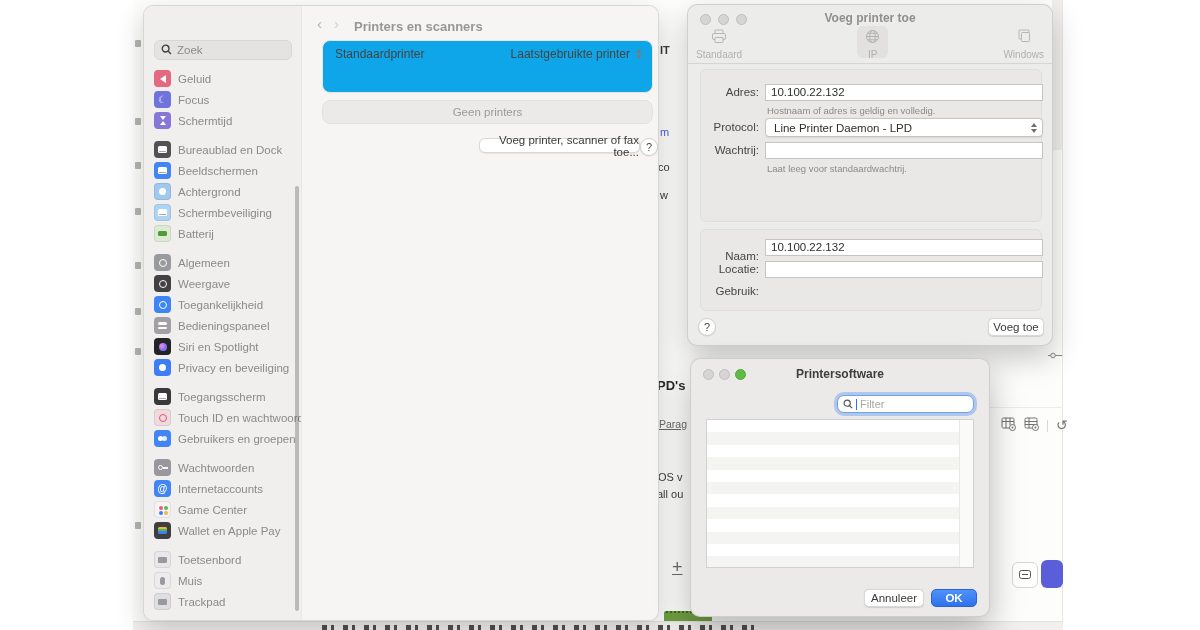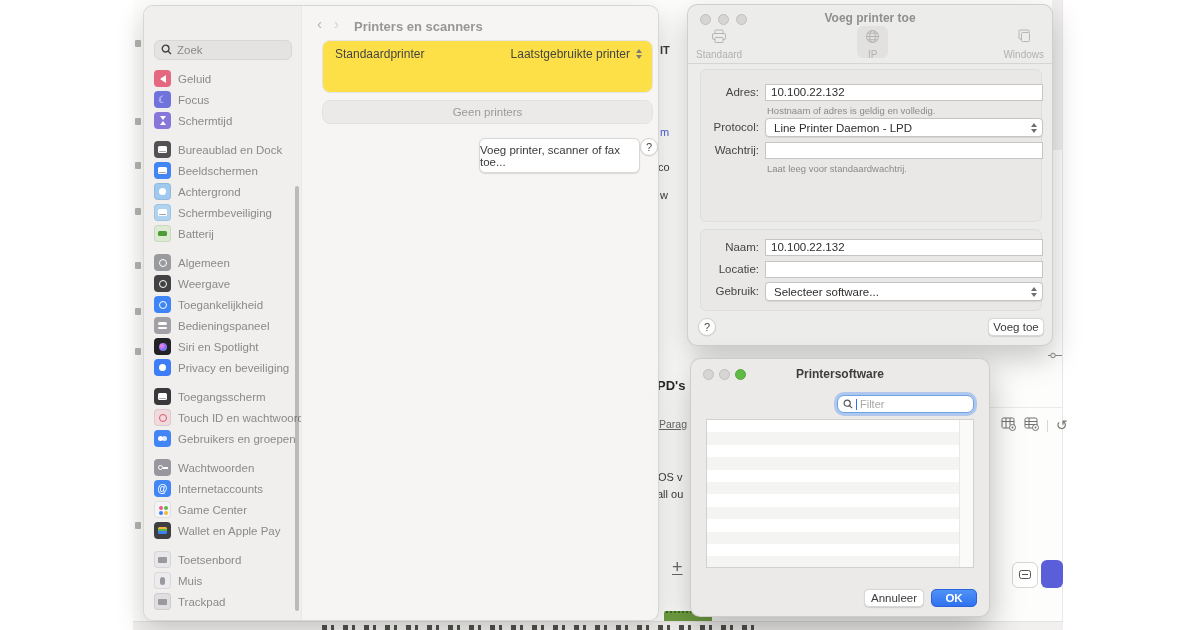--- a/index.html
+++ b/index.html
@@ -75,34 +75,34 @@
   .sh-wallet{width:9px;height:6.5px;border-radius:1.5px;background:linear-gradient(180deg,#f3b63f 0 30%,#58b947 30% 55%,#3d7ef5 55% 100%);}
   .sh-kb{width:9px;height:6px;background:#9a9a9e;border-radius:1px;}
   .sh-pill{width:5px;height:8px;background:#9a9a9e;border-radius:2.5px;}
 
   
   .content{position:absolute;left:157px;top:0;width:359px;height:616px;background:#f6f5f4;border-left:1px solid #e9e8e7;box-sizing:border-box;}
   .nav-chevrons{position:absolute;left:15px;top:9px;display:flex;gap:12px;font-size:15px;}
   .chev-back{color:#b4b3b1;}
   .chev-fwd{color:#d2d1cf;}
   .panel-title{position:absolute;left:52px;top:13px;font-size:13px;font-weight:bold;color:#989795;}
-  .card{position:absolute;left:20px;width:331px;background:#fde047;border:1px solid #e5e4e3;border-radius:8px;box-sizing:border-box;}
+  .card{position:absolute;left:20px;width:331px;background:#0ea5e9;border:1px solid #e5e4e3;border-radius:8px;box-sizing:border-box;}
   .card.rows{top:34px;height:53px;}
   .prow{display:flex;align-items:center;height:26px;padding:0 10px 0 12px;}
   .prow+.prow{border-top:1px solid #ebeae9;margin-left:12px;padding-left:0;}
   .prow .lbl{font-size:12px;color:#454543;flex:1;}
   .prow .val{font-size:12px;color:#454543;}
   .stepper{display:inline-flex;flex-direction:column;gap:2px;margin-left:6px;}
   .tri-up{width:0;height:0;border-left:3px solid transparent;border-right:3px solid transparent;border-bottom:4px solid #7c7b79;}
   .tri-down{width:0;height:0;border-left:3px solid transparent;border-right:3px solid transparent;border-top:4px solid #7c7b79;}
   .card.empty{top:94px;height:24px;background:#eceae9;border-color:#e3e2e1;display:flex;align-items:center;justify-content:center;}
   .empty-txt{font-size:11.5px;color:#9b9a98;}
   .add-row{position:absolute;left:0;top:132px;width:100%;height:19px;}
   .btn{background:#fff;border:1px solid #d9d8d6;border-radius:6px;box-shadow:0 .5px 1px rgba(0,0,0,.12);font-size:11.5px;color:#3a3a38;display:flex;align-items:center;justify-content:center;box-sizing:border-box;}
-  .add-btn{position:absolute;left:177px;top:0;width:161px;height:35px;}
+  .add-btn{position:absolute;left:177px;top:0;width:161px;height:15px;text-align:right;}
   .help-circle{position:absolute;width:18px;height:18px;border-radius:50%;background:#fff;border:1px solid #d2d1cf;box-shadow:0 .5px 1px rgba(0,0,0,.12);display:flex;align-items:center;justify-content:center;font-size:11px;color:#4a4a48;box-sizing:border-box;}
   .help-settings{left:338px;top:0;}
 
   
   .addprinter{left:687px;top:4px;width:366px;height:342px;background:#ececeb;box-shadow:0 12px 30px rgba(0,0,0,.22);z-index:3;}
   .ap-title{position:absolute;left:0;right:0;top:6px;text-align:center;font-size:12px;font-weight:bold;color:#908f8d;}
   .ap-toolbar{position:absolute;left:0;right:0;top:21px;height:37px;display:flex;justify-content:space-between;gap:6px;border-bottom:1px solid #d6d5d4;}
   .tab{display:flex;flex-direction:column;align-items:center;justify-content:flex-start;padding:3px 8px 2px;border-radius:6px;height:32px;box-sizing:border-box;}
   .tab.sel{background:#e2e1e0;}
   .tab .tlabel{font-size:10px;color:#b2b1af;margin-top:1px;}
@@ -443,34 +443,27 @@
             <span class="tri-down" style="border-top-color:#6f6f6d"></span>
           </span>
       </div>
 
       <div class="flabel" style="top:72px">Wachtrij:</div>
       <div class="field" style="top:72px"></div>
       <div class="fhelp" style="top:93px">Laat leeg voor standaardwachtrij.</div>
     </div>
 
     <div class="section sec2">
-      <div class="flabel" style="top:9px">Naam:</div>
+      <div class="flabel" style="top:18px">Naam:</div>
       <div class="field" style="top:9px">10.100.22.132</div>
 
       <div class="flabel" style="top:31px">Locatie:</div>
       <div class="field" style="top:31px"></div>
 
       <div class="flabel" style="top:53px">Gebruik:</div>
-      <div class="dropdown" style="top:52px">
-        <span class="dval">Selecteer software...</span>
-        <span class="stepper">
-            <span class="tri-up" style="border-bottom-color:#6f6f6d"></span>
-            <span class="tri-down" style="border-top-color:#6f6f6d"></span>
-          </span>
-      </div>
     </div>
 
     <div class="help-circle ap-help">?</div>
     <div class="btn ap-submit">Voeg toe</div>
   </div>
 
   <div class="win software">
     <div class="traffic" style="left:12px;top:10px;gap:5px">
       <span class="tl sm"></span>
       <span class="tl sm"></span>

